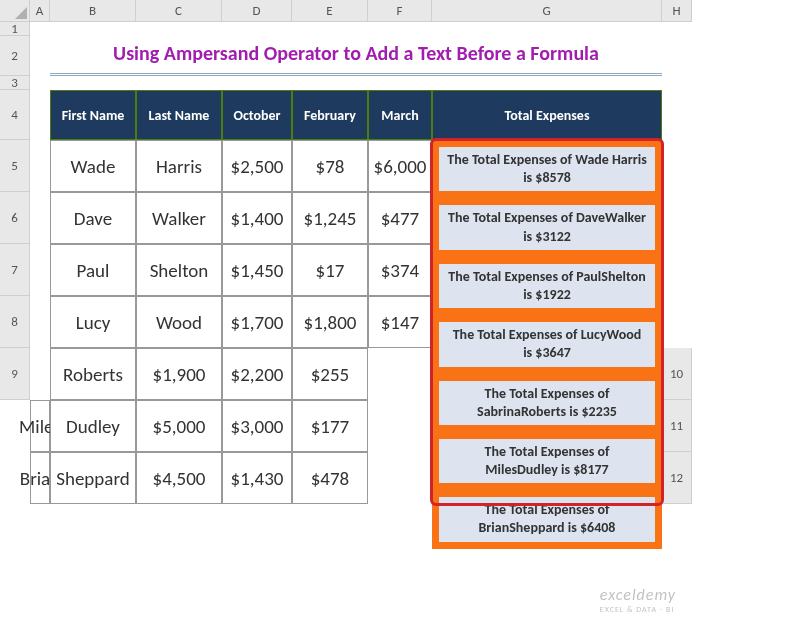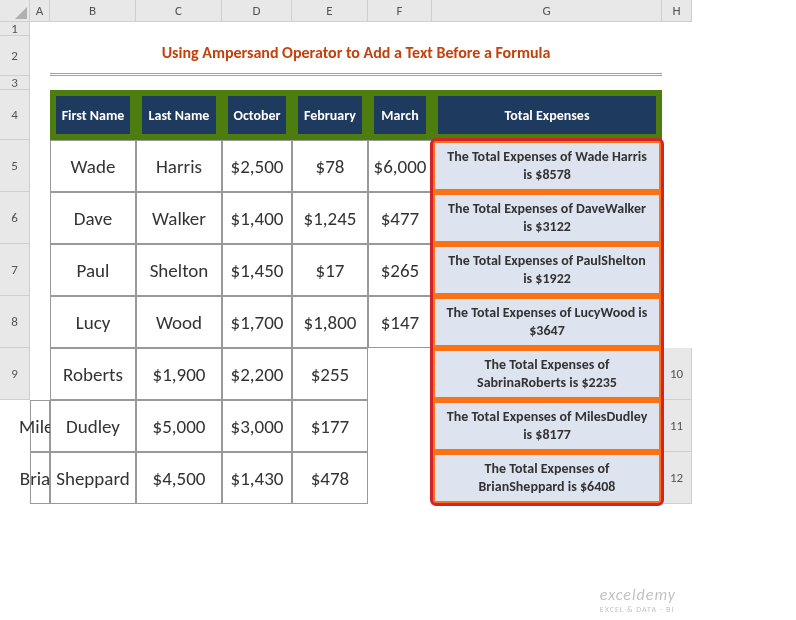--- a/index.html
+++ b/index.html
@@ -53,49 +53,49 @@
   border-width: 0 0 12px 12px;
   border-color: transparent transparent #b0b0b0 transparent;
 }
 .empty { background: #fff; }
 .title-cell {
   grid-column: 3 / 9;
   grid-row: 3;
   display: flex;
   align-items: center;
   justify-content: center;
-  font-size: 16px;
+  font-size: 20px;
   font-weight: bold;
-  color: #c2410c;
+  color: #a21caf;
   border-bottom: 3px double #8fa6bf;
   padding-bottom: 4px;
 }
 .th {
   background: #1f3a5f;
   color: #fff;
   font-weight: bold;
   text-align: center;
   display: flex;
   align-items: center;
   justify-content: center;
-  border: 6px solid #4d7c0f;
+  border: 1px solid #4d7c0f;
   font-size: 14px;
   padding: 4px;
 }
 .td {
   background: #fff;
   border: 1px solid #999;
   display: flex;
   align-items: center;
   justify-content: center;
   font-size: 19px;
 }
 .td-result {
   background: #dde4ef;
-  border: 3px solid #f97316;
+  border: 7px solid #f97316;
   display: flex;
   align-items: center;
   justify-content: center;
   font-size: 14px;
   font-weight: bold;
   padding: 4px 8px;
   text-align: center;
   line-height: 1.3;
 }
 .result-wrap {
@@ -173,21 +173,21 @@
   <div class="td">$1,245</div>
   <div class="td">$477</div>
   <div class="empty"></div>
 
   <div class="row-header">7</div>
   <div class="empty"></div>
   <div class="td">Paul</div>
   <div class="td">Shelton</div>
   <div class="td">$1,450</div>
   <div class="td">$17</div>
-  <div class="td">$265</div>
+  <div class="td">$374</div>
   <div class="empty"></div>
 
   <div class="row-header">8</div>
   <div class="empty"></div>
   <div class="td">Lucy</div>
   <div class="td">Wood</div>
   <div class="td">$1,700</div>
   <div class="td">$1,800</div>
   <div class="td">$147</div>
   <div class="empty"></div>

